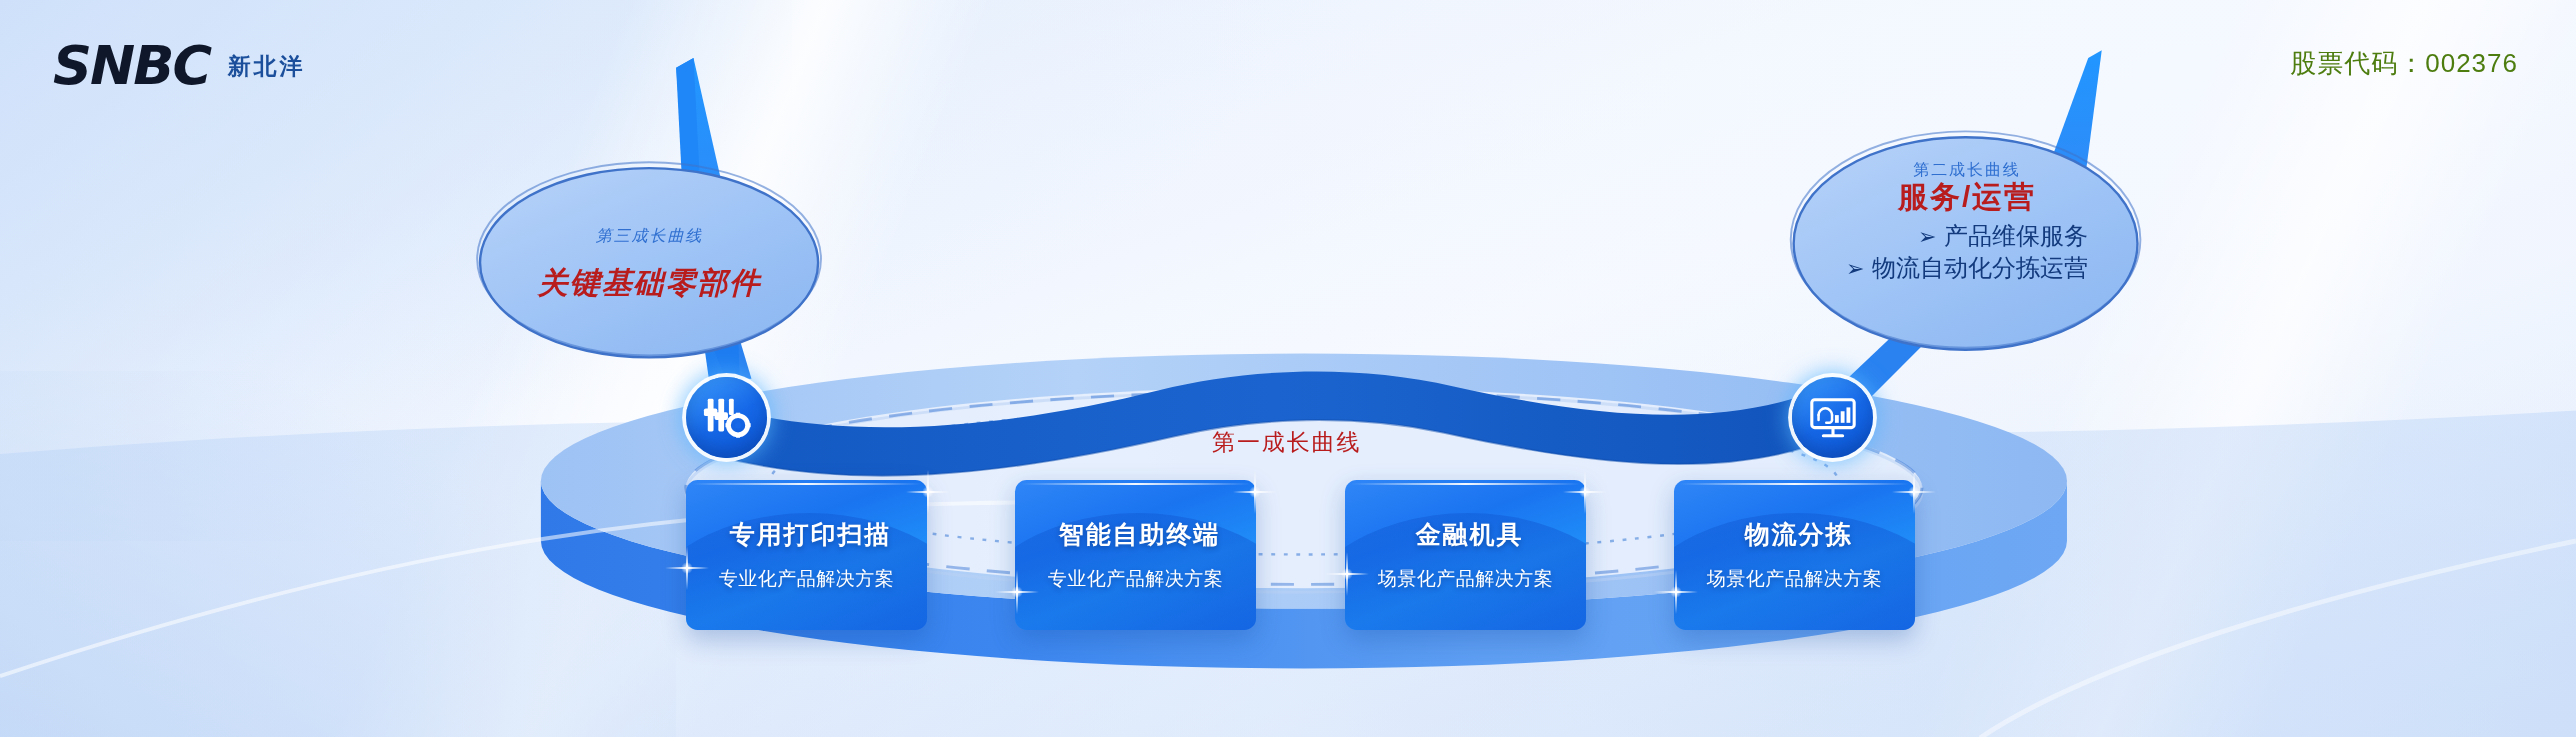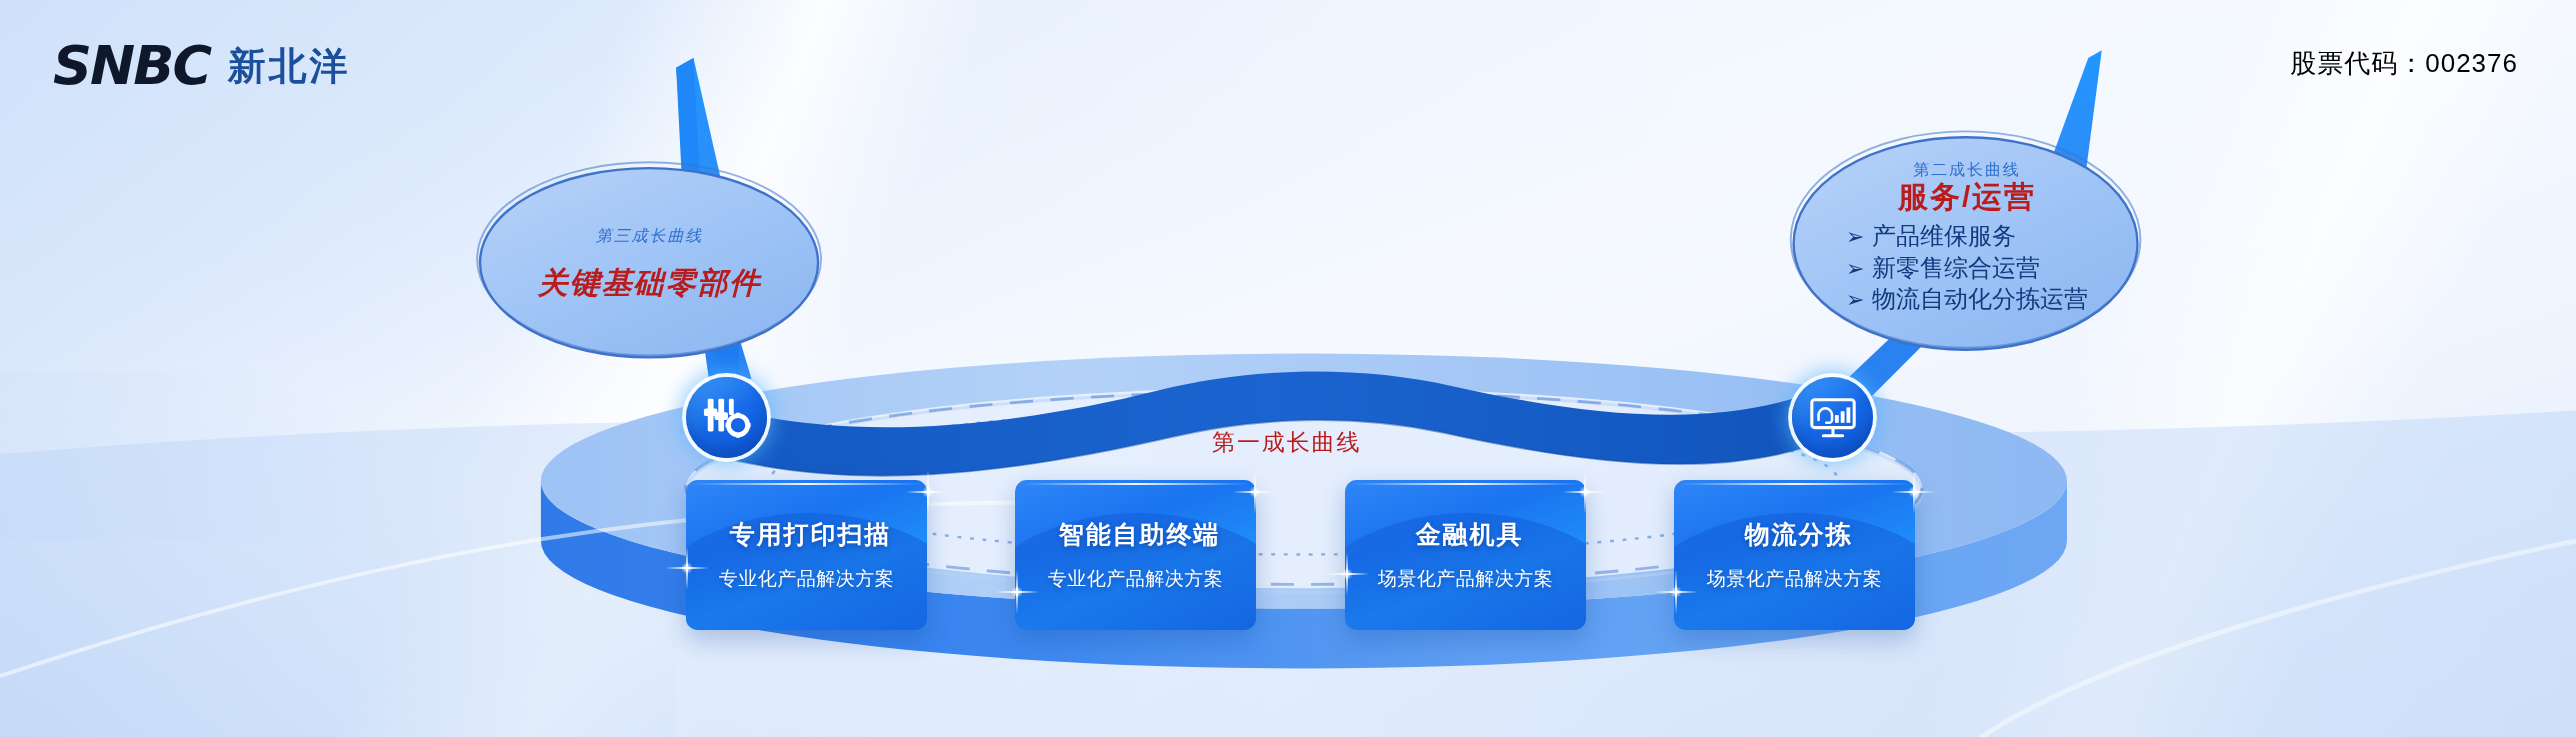--- a/index.html
+++ b/index.html
@@ -36,29 +36,29 @@
     position:absolute;left:0;bottom:0;width:676px;height:367px;
     background:linear-gradient(30deg,#cfe0f8 0%,rgba(207,224,248,0) 70%);
   }
 
   svg.layer{position:absolute;left:0;top:0;width:2576px;height:738px;}
 
   
   .logo-wrap{position:absolute;left:53px;top:39px;display:flex;align-items:center;gap:17.4px;}
   .logo-mark{font-size:54px;font-weight:bold;color:#0f172a;letter-spacing:-1.9px;
     font-family:"DejaVu Sans",sans-serif;font-style:italic;line-height:1;}
-  .logo-cn{font-size:38px;color:#1b4f9c;font-weight:bold;letter-spacing:2.9px;line-height:1;}
-
-  .stock{position:absolute;right:58px;top:46px;font-size:26px;color:#000000;letter-spacing:1px;white-space:nowrap;}
+  .logo-cn{font-size:23px;color:#1b4f9c;font-weight:bold;letter-spacing:2.9px;line-height:1;}
+
+  .stock{position:absolute;right:58px;top:46px;font-size:26px;color:#4d7c0f;letter-spacing:1px;white-space:nowrap;}
 
   
   .bubble{position:absolute;text-align:center;box-sizing:border-box;}
   .bubble .sub{color:#2f6fd0;font-size:16px;letter-spacing:1.9px;line-height:1.1;}
   .bubble .main{color:#b91c1c;font-size:30px;font-weight:bold;letter-spacing:1.9px;line-height:1.15;}
-  .bubble ul{list-style:none;margin:5.8px 0 0 0;padding:0;text-align:left;display:inline-block;}
+  .bubble ul{list-style:none;margin:5.8px 0 0 0;padding:0;text-align:right;display:inline-block;}
   .bubble li{color:#123a7d;font-size:24px;line-height:1.30;white-space:nowrap;}
   .bubble li .chev{color:#123a7d;font-weight:bold;margin-right:7.7px;font-size:22px;}
 
   #bubble-left{left:483px;top:174px;width:333px;height:179px;
     display:flex;flex-direction:column;align-items:center;justify-content:center;gap:21px;font-style:italic;}
   #bubble-right{left:1798px;top:145px;width:338px;height:193px;
     display:flex;flex-direction:column;align-items:center;justify-content:flex-start;padding-top:15.5px;}
   #bubble-right .main{margin-top:1.9px;}
 
   .curve1-label{position:absolute;left:1212px;top:427px;font-size:23px;color:#b91c1c;letter-spacing:1.9px;white-space:nowrap;}
@@ -219,23 +219,20 @@
   </div>
 
   <div class="bubble" id="bubble-right">
     <div class="sub">第二成长曲线</div>
     <div class="main">服务/运营</div>
     <ul>
       <li>
         <span class="chev">➢</span><span>产品维保服务</span>
       </li>
       <li>
-        <span class="chev">➢</span><span>新零售综合运营</span>
-      </li>
-      <li>
         <span class="chev">➢</span><span>物流自动化分拣运营</span>
       </li>
     </ul>
   </div>
 
   <div class="curve1-label">第一成长曲线</div>
 
   <div class="node" id="node-left">
     <svg width="50" height="50" viewBox="0 0 52 52">
       <g fill="#ffffff">

